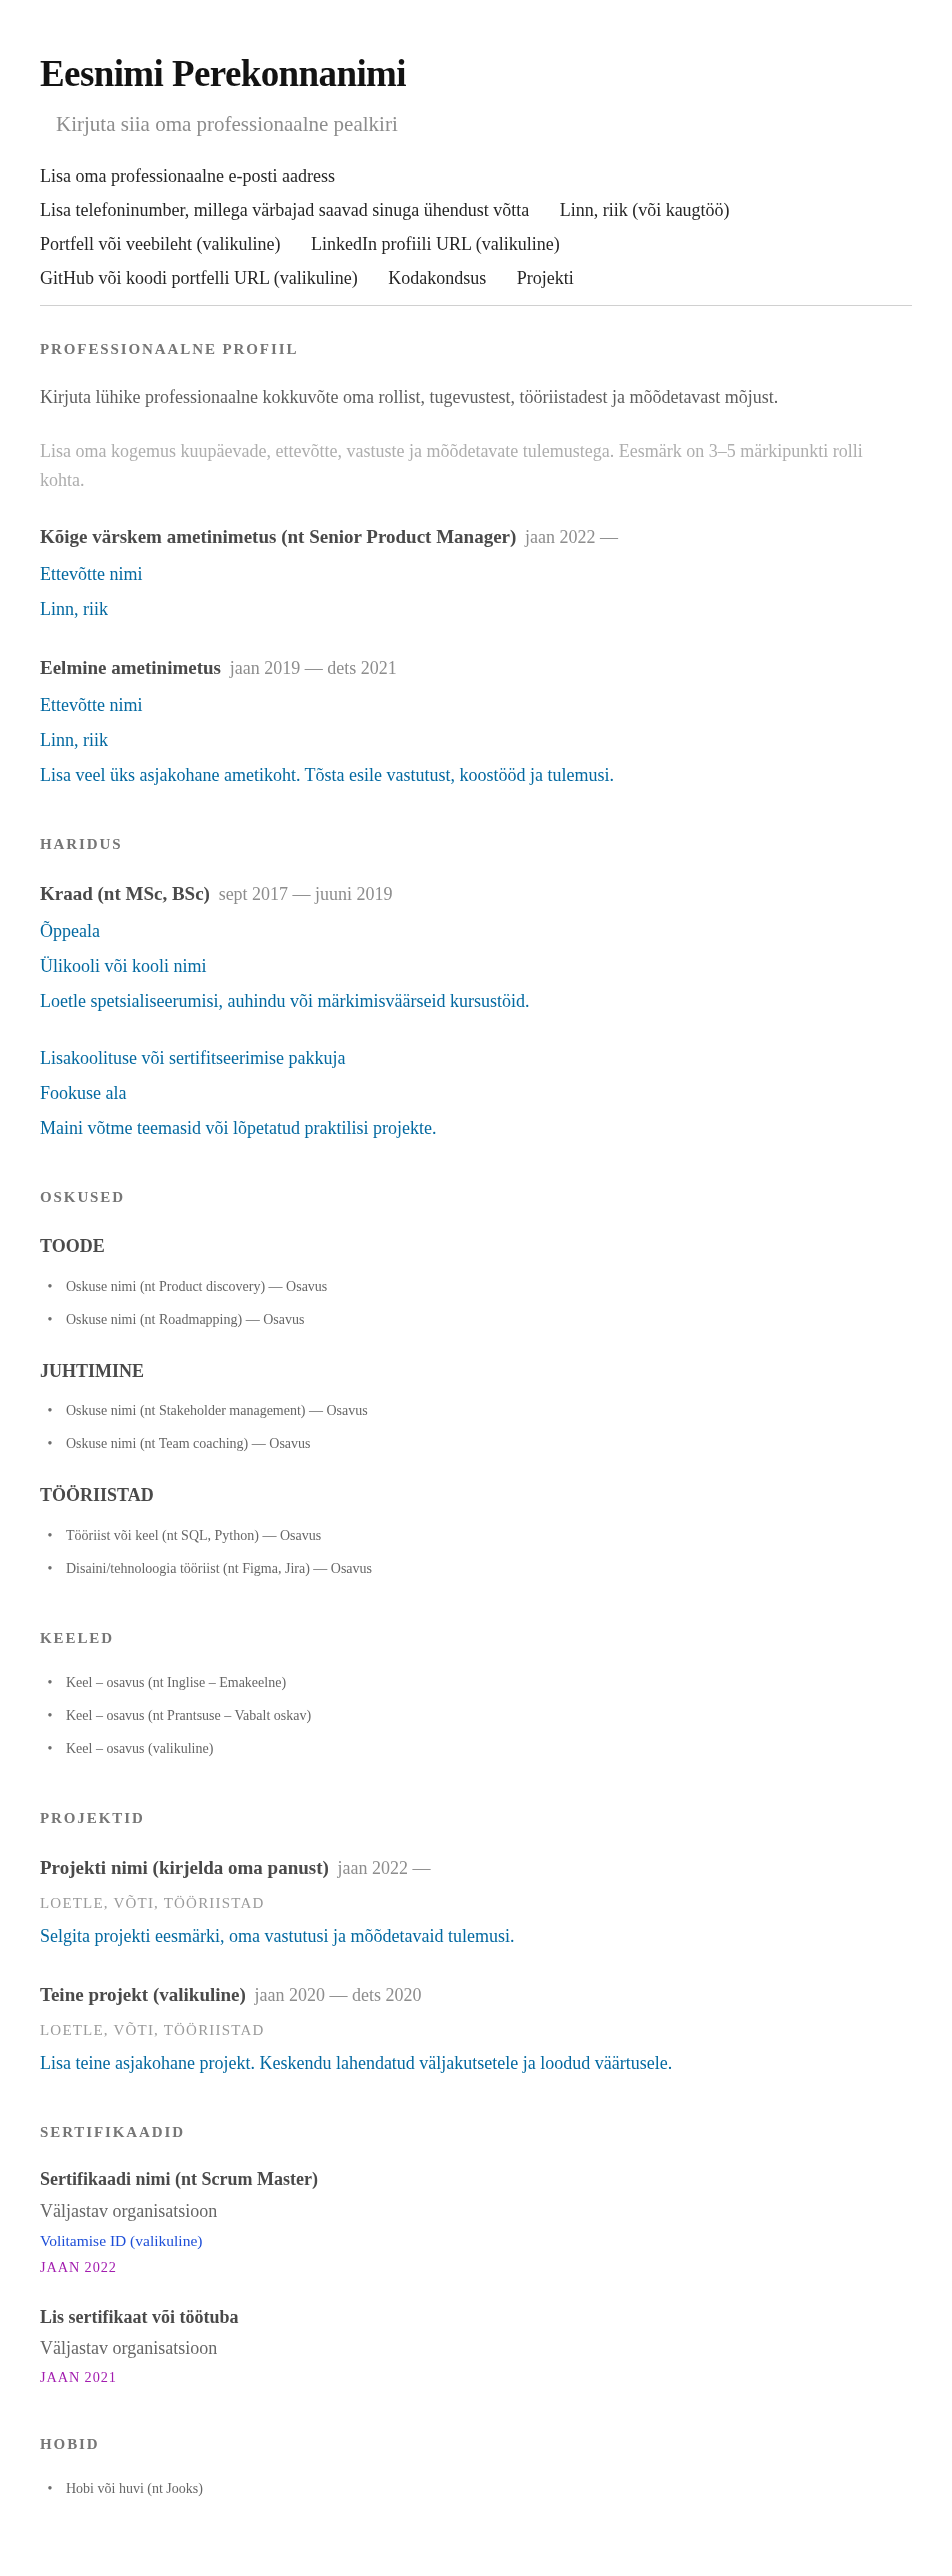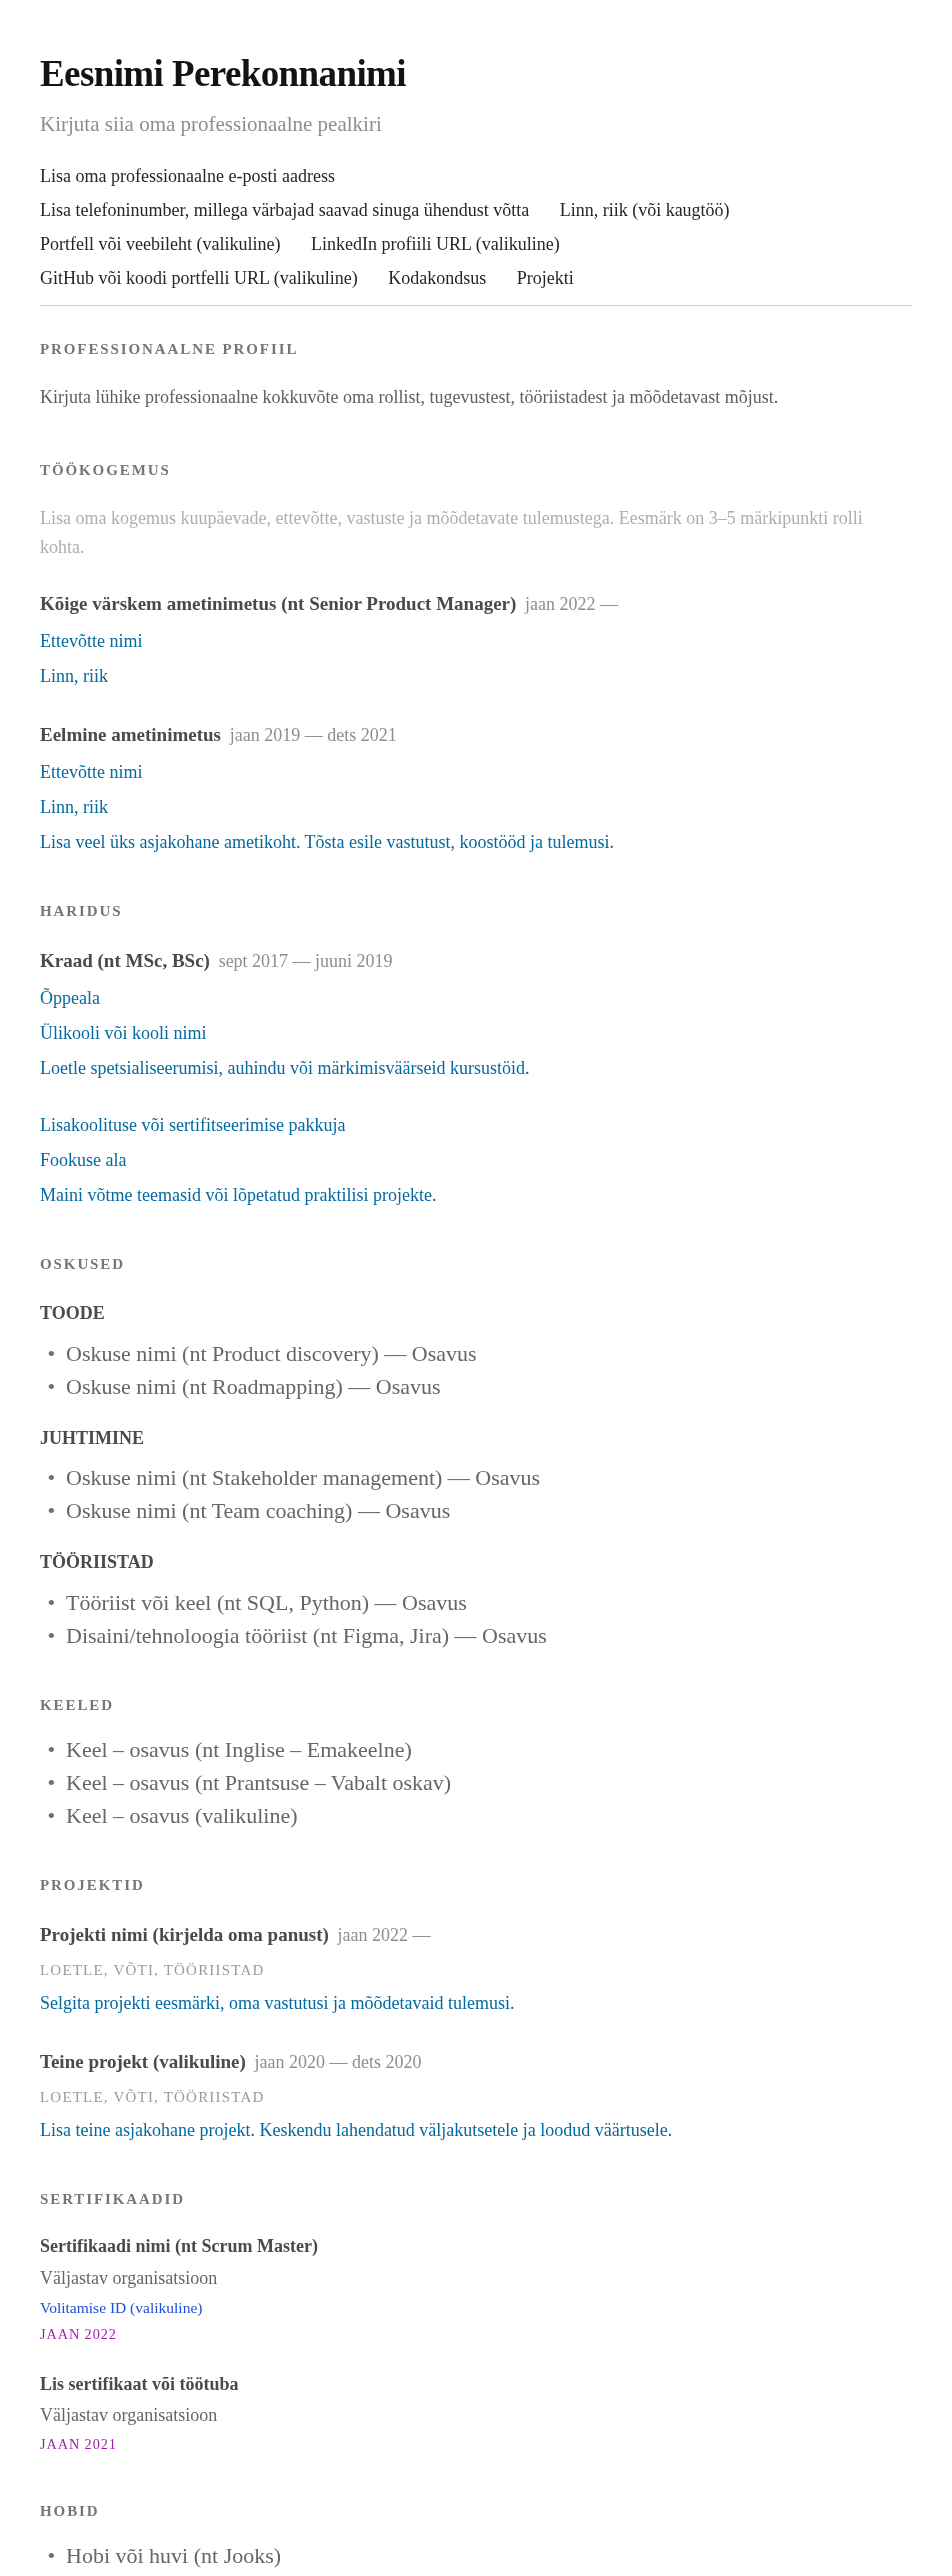--- a/index.html
+++ b/index.html
@@ -20,20 +20,21 @@
     font-size:37px;
     line-height:1.04;
     font-weight:700;
     letter-spacing:-0.6px;
     color:#131313;
   }
   .headline {
     margin-top:18.6px;
     font-size:21px;
     color:#8d8d8d;
+    margin-left:16px;
   }
   .contact { margin-top:22px; }
   .contact-row { font-size:18px; color:#262626; line-height:34px; white-space:nowrap; }
   .contact-row .ci { margin-right:26px; }
   .contact-row .ci:last-child { margin-right:0; }
   .divider {
     border:none;
     border-top:1.2px solid #d0d0d0;
     margin:10px 0 0 0;
   }
@@ -101,21 +102,21 @@
     margin-top:30px;
     font-size:18px;
     font-weight:700;
     color:#4a4a4a;
   }
   ul.bullets { list-style:none; margin:18.6px 0 0 0; padding:0; }
   ul.bullets li {
     position:relative;
     padding-left:26px;
     margin-top:11px;
-    font-size:22px;
+    font-size:14px;
     line-height:22px;
     color:#666666;
   }
   ul.bullets li:first-child { margin-top:0; }
   ul.bullets li::before {
     content:"•";
     position:absolute;
     left:7.4px;
     top:0;
     color:#6e6e6e;
@@ -159,21 +160,20 @@
 
     <hr class="divider">
   </header>
 
   <section>
     <div class="section-label first">PROFESSIONAALNE PROFIIL</div>
     <p class="body-text">Kirjuta lühike professionaalne kokkuvõte oma rollist, tugevustest, tööriistadest ja mõõdetavast mõjust.</p>
   </section>
 
   <section>
-    <div class="section-label">TÖÖKOGEMUS</div>
     <p class="body-text placeholder">Lisa oma kogemus kuupäevade, ettevõtte, vastuste ja mõõdetavate tulemustega. Eesmärk on 3–5 märkipunkti rolli kohta.</p>
 
     <div class="entry">
       <div class="entry-title">
         <span>Kõige värskem ametinimetus (nt Senior Product Manager)</span><span class="entry-date">jaan 2022 —</span>
       </div>
       <div class="entry-line">Ettevõtte nimi</div>
       <div class="entry-line">Linn, riik</div>
     </div>
 

